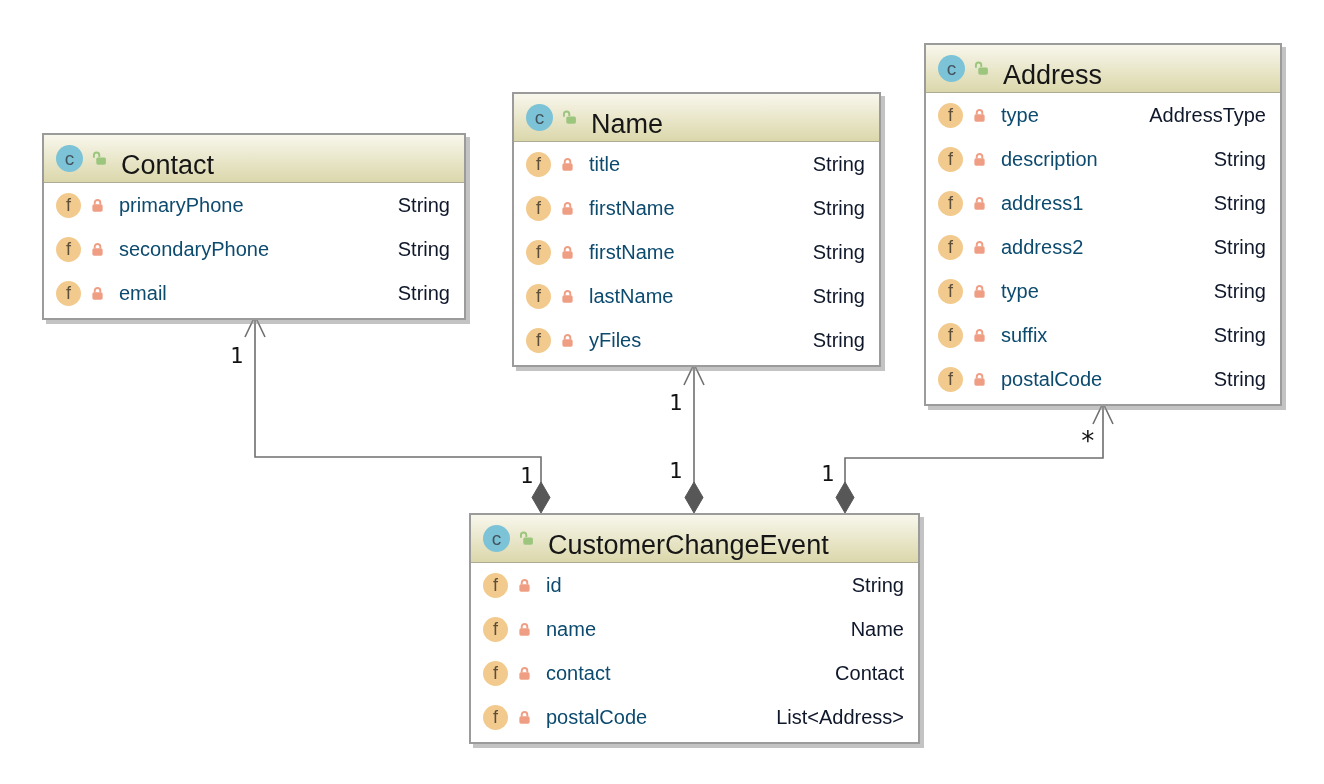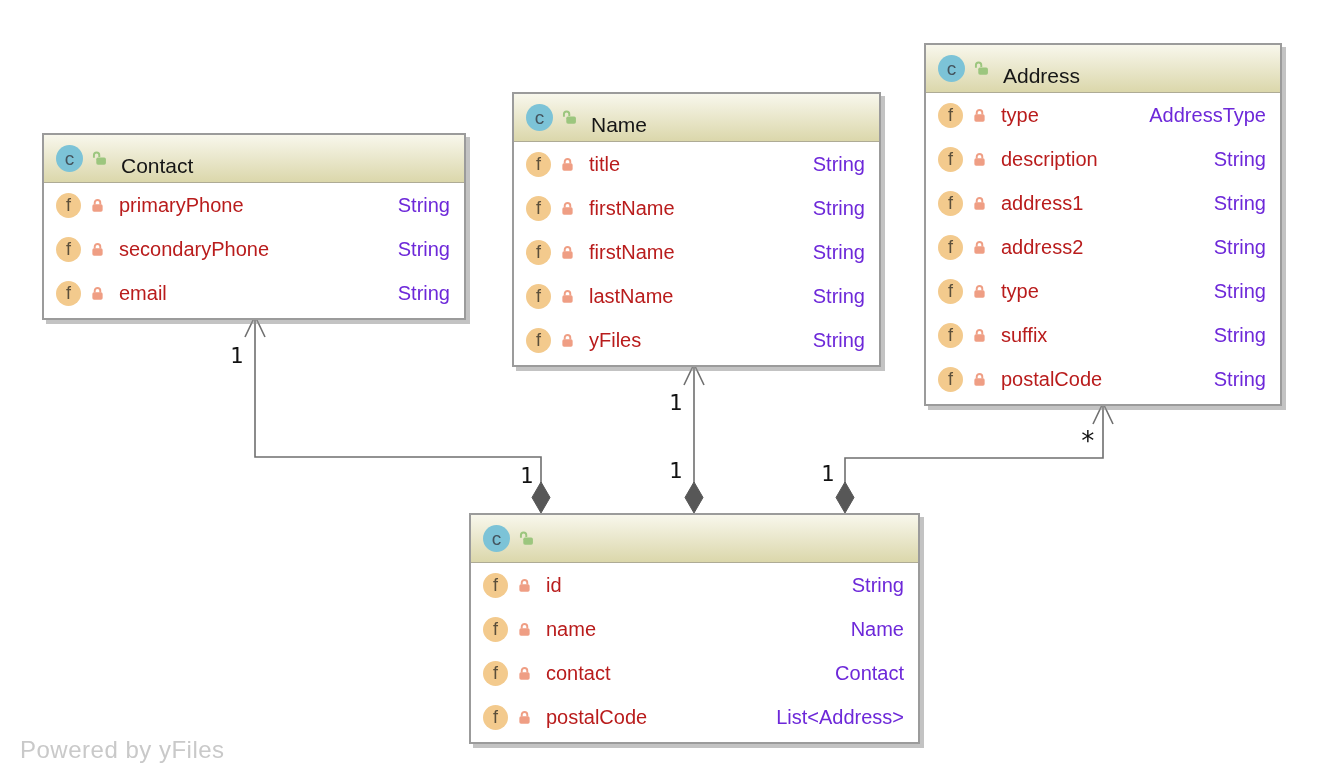--- a/index.html
+++ b/index.html
@@ -44,30 +44,30 @@
     border-radius:50%;
     background:#f3ca8d;
     color:#5b4f3a;
     font-size:18px;
     display:flex; align-items:center; justify-content:center;
     flex:0 0 25px;
   }
   .lock { width:15px; height:15px; margin-left:9px; flex:0 0 15px; }
   .lock.open   { color:#9cc67e; }
   .lock.closed { color:#ef9e84; }
-  .cname { margin-left:14px; font-size:21px; color:#161616;margin-top:14px; }
+  .cname { margin-left:14px; font-size:27px; color:#161616;margin-top:14px; }
   .row {
     height:44px;
     display:flex;
     align-items:center;
     padding:0 14px 0 12px;
     background:#ffffff;
   }
-  .fname { margin-left:14px; font-size:20px; color:#b91c1c; white-space:nowrap; }
-  .ftype { margin-left:auto; font-size:20px; color:#6d28d9; white-space:nowrap; padding-left:24px; }
+  .fname { margin-left:14px; font-size:20px; color:#0c4a6e; white-space:nowrap; }
+  .ftype { margin-left:auto; font-size:20px; color:#0f172a; white-space:nowrap; padding-left:24px; }
 
   #node-contact { left:42px;  top:133px; width:424px; }
   #node-name    { left:512px; top:92px;  width:369px; }
   #node-address { left:924px; top:43px;  width:358px; }
   #node-cce     { left:469px; top:513px; width:451px; }
 
   
   svg.edges { position:absolute; inset:0; width:1324px; height:784px; }
   .edge-line { fill:none; stroke:#6f6f6f; stroke-width:1.6; }
   .edge-diamond { fill:#575757; stroke:#575757; }
@@ -288,20 +288,21 @@
       <span class="ftype">String</span>
     </div>
   </div>
 
   <div class="node" id="node-cce">
     <div class="node-header">
       <span class="cicon">c</span>
       <svg class="lock open">
           <use href="#sym-lock-open"></use>
         </svg>
+      <span class="cname">CustomerChangeEvent</span>
     </div>
     <div class="row">
       <span class="ficon">f</span>
       <svg class="lock closed">
           <use href="#sym-lock-closed"></use>
         </svg>
       <span class="fname">id</span>
       <span class="ftype">String</span>
     </div>
     <div class="row">
@@ -323,14 +324,13 @@
     <div class="row">
       <span class="ficon">f</span>
       <svg class="lock closed">
           <use href="#sym-lock-closed"></use>
         </svg>
       <span class="fname">postalCode</span>
       <span class="ftype">List&lt;Address&gt;</span>
     </div>
   </div>
 
-  <a class="watermark">Powered by yFiles</a>
 </div>
 
 </body></html>

